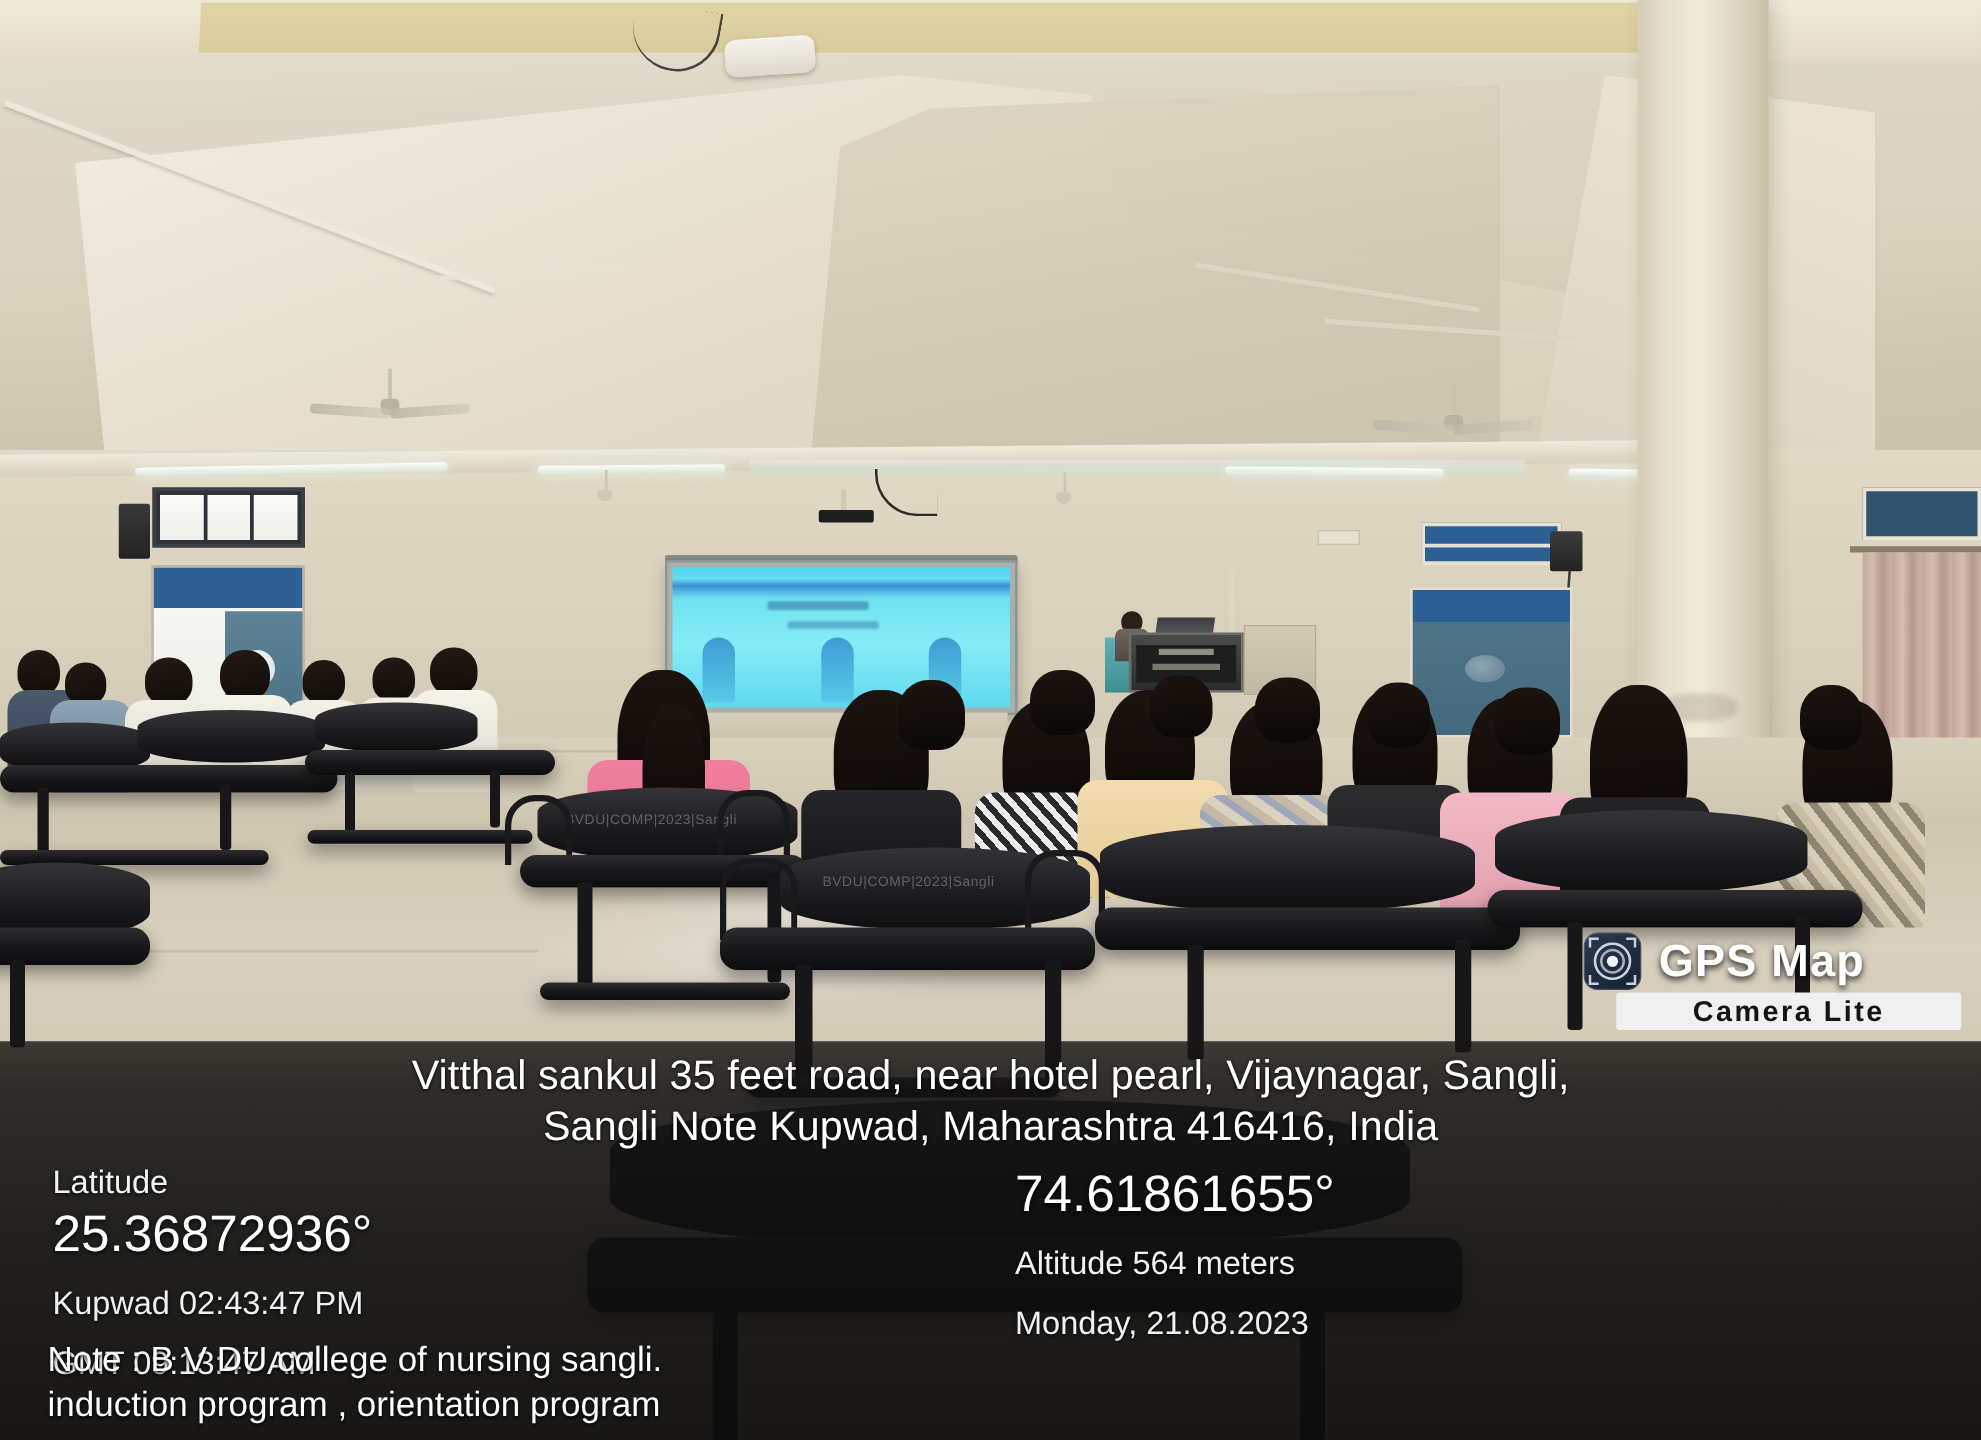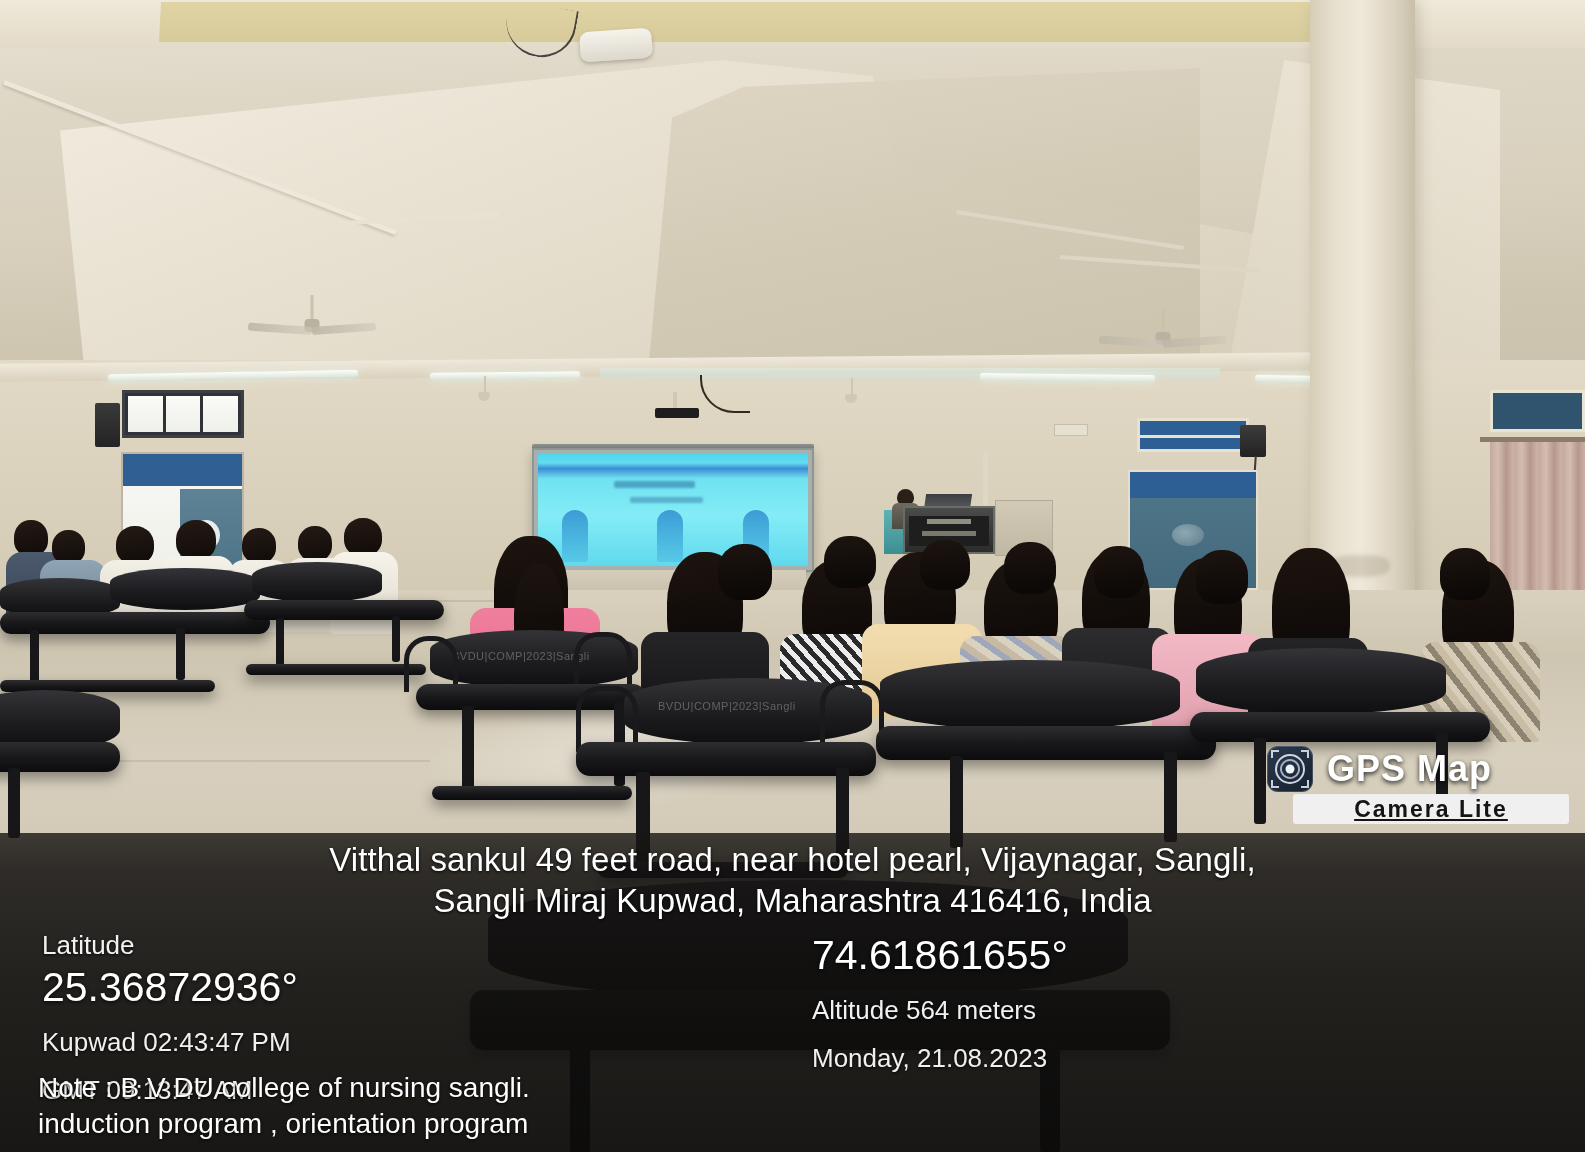--- a/index.html
+++ b/index.html
@@ -409,21 +409,21 @@
   .wm-title {
     margin-left:14px; font-size:36px; font-weight:700; color:#fff;
     letter-spacing:1px; text-shadow:0 2px 5px rgba(0,0,0,.85);
   }
   .wm-row2 {
     margin-top:2px; margin-left:40px; width:276px; height:30px;
     background:#f0f0f0; border-radius:3px;
     display:flex; align-items:center; justify-content:center;
   }
   .wm-sub {
-    font-size:23px; font-weight:700; color:#141414; letter-spacing:2px;text-decoration:underline;
+    font-size:23px; font-weight:700; color:#141414; letter-spacing:2px;
   }
 </style>
 </head>
 <body>
 
 <div id="stage">
 
   <div class="photo">
 
     <div class="ceiling-base"></div>
@@ -677,22 +677,22 @@
       <span class="wm-title">GPS Map</span>
     </div>
     <div class="wm-row2">
       <span class="wm-sub">Camera Lite</span>
     </div>
   </div>
 
   <div class="overlay">
 
     <div class="ov-address">
-      <div>Vitthal sankul 49 feet road, near hotel pearl, Vijaynagar, Sangli,</div>
-      <div>Sangli Miraj Kupwad, Maharashtra 416416, India</div>
+      <div>Vitthal sankul 35 feet road, near hotel pearl, Vijaynagar, Sangli,</div>
+      <div>Sangli Note Kupwad, Maharashtra 416416, India</div>
     </div>
 
     <div class="ov-grid">
 
       <div class="ov-col left">
         <div class="ov-label">Latitude</div>
         <div class="ov-value">25.36872936°</div>
         <div class="ov-sub">Kupwad 02:43:47 PM</div>
         <div class="ov-sub tight">GMT 09:13:47 AM</div>
       </div>

